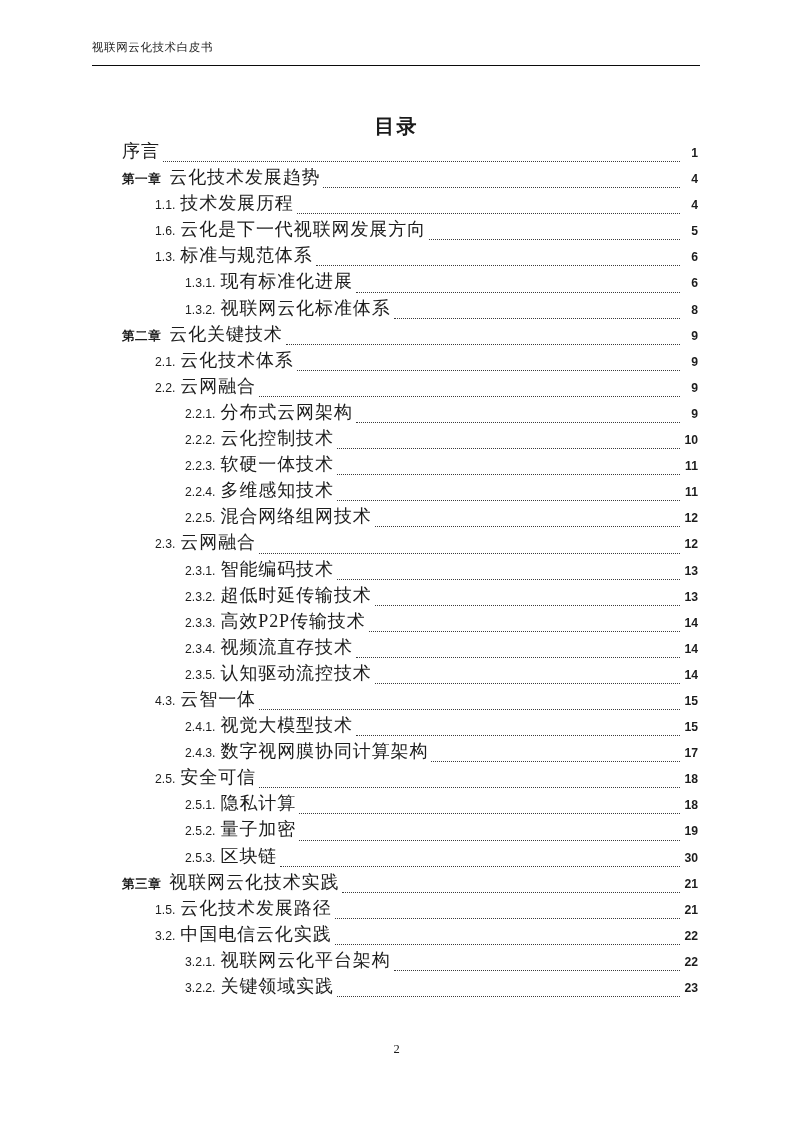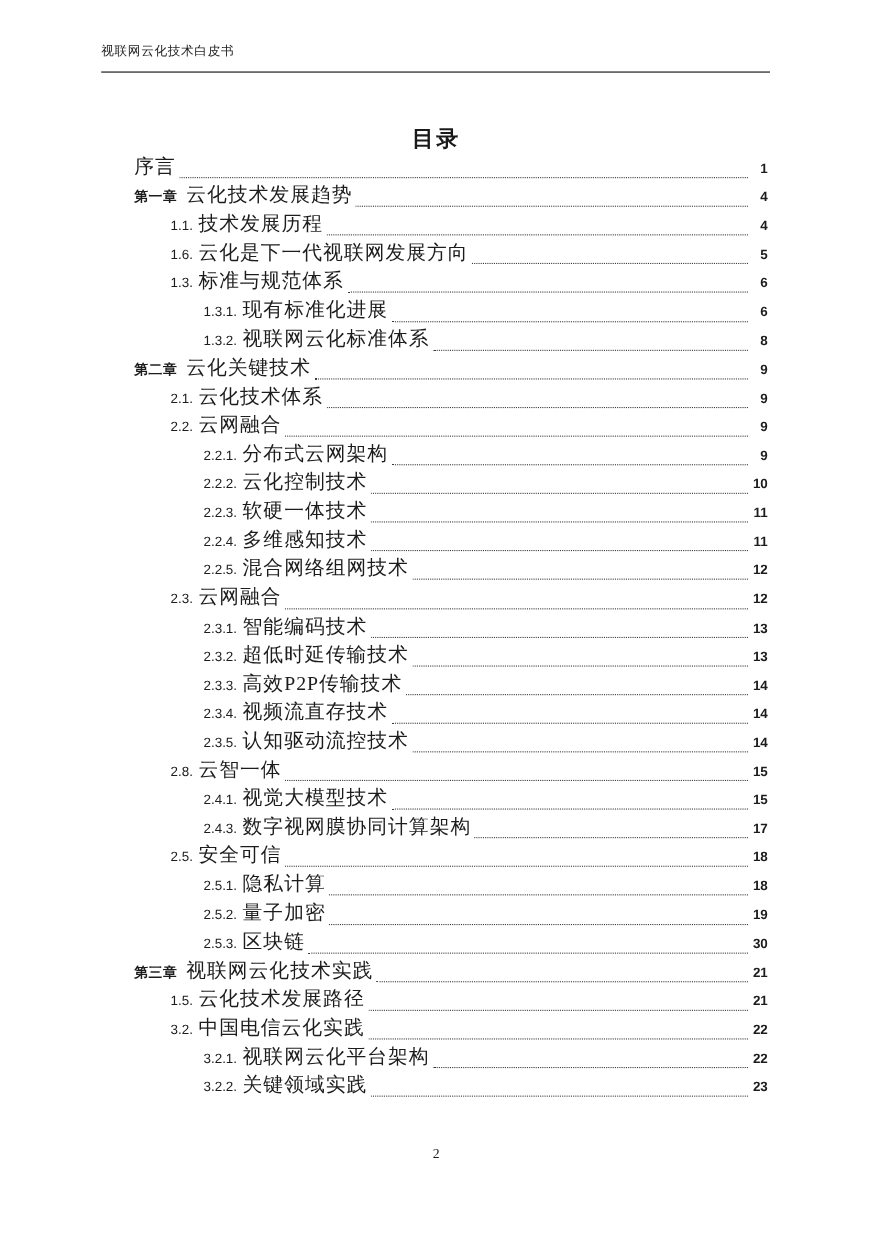--- a/index.html
+++ b/index.html
@@ -300,21 +300,21 @@
         <span class="toc-page">14</span>
       </div>
       <div class="toc-row lvl3">
         <span class="toc-num">2.3.5.</span>
         <span class="gap-sm"></span>
         <span class="toc-label">认知驱动流控技术</span>
         <span class="leader"></span>
         <span class="toc-page">14</span>
       </div>
       <div class="toc-row lvl2">
-        <span class="toc-num">2.8.</span>
+        <span class="toc-num">4.3.</span>
         <span class="gap-sm"></span>
         <span class="toc-label">云智一体</span>
         <span class="leader"></span>
         <span class="toc-page">15</span>
       </div>
       <div class="toc-row lvl3">
         <span class="toc-num">2.4.1.</span>
         <span class="gap-sm"></span>
         <span class="toc-label">视觉大模型技术</span>
         <span class="leader"></span>

